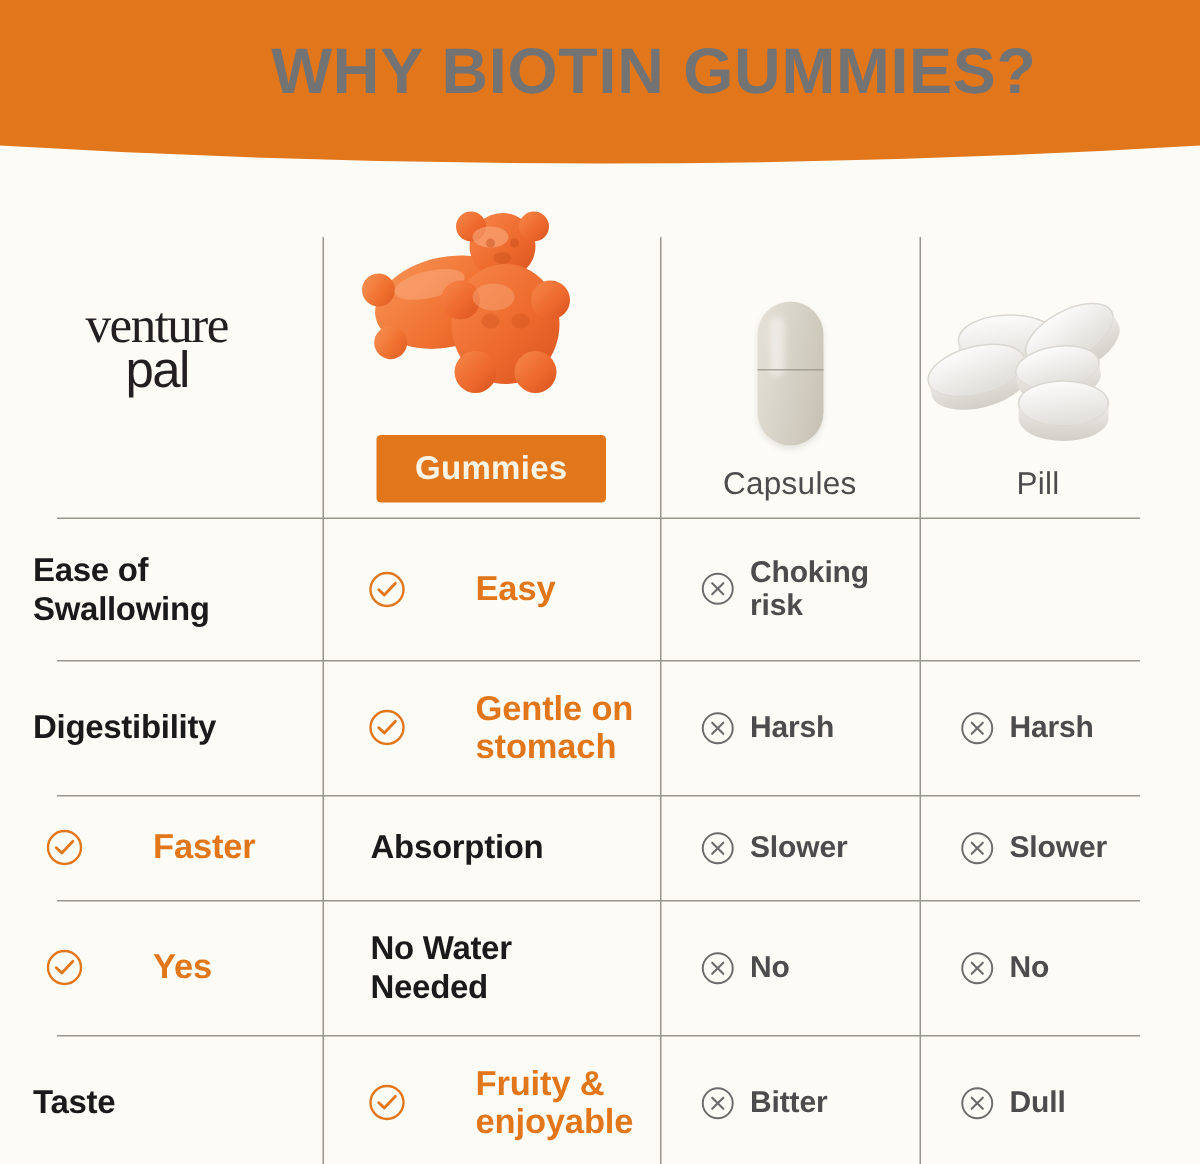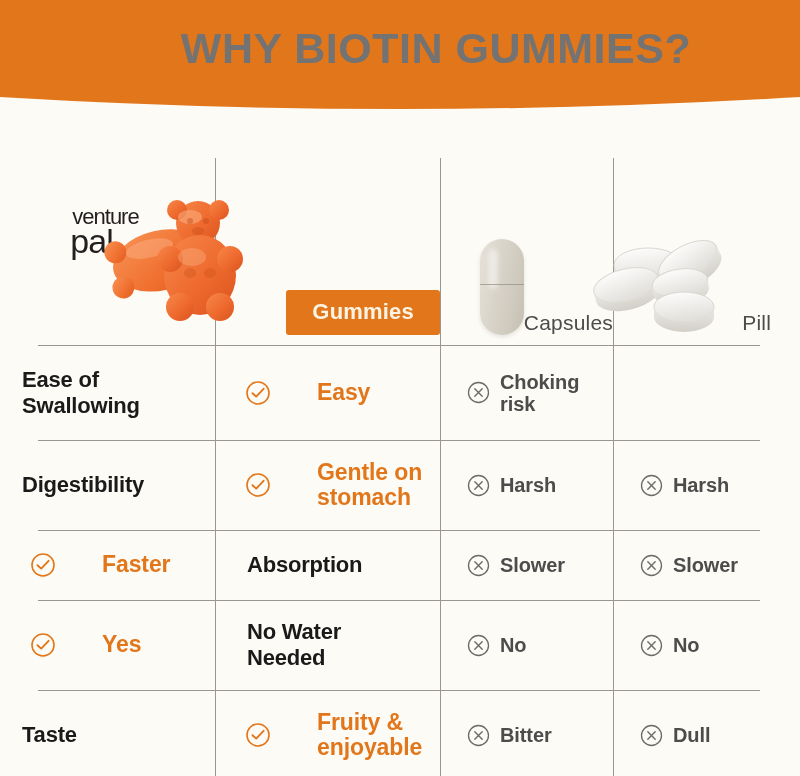--- a/index.html
+++ b/index.html
@@ -69,45 +69,46 @@
   
   .prod-head {
     top: 0;
     height: 225px;
     align-items: flex-end;
   }
   .prod-cell {
     box-sizing: border-box;
     height: 225px;
     display: flex;
-    flex-direction: row;
-    align-items: flex-end;
+    flex-direction: column;
+    align-items: center;
     justify-content: flex-end;
     padding-bottom: 10px;
   }
   .logo-cell {
     width: 215px;
     height: 225px;
     display: flex;
     align-items: center;
     justify-content: center;
     padding-right: 6px;
     box-sizing: border-box;
   }
   .logo {
     display: flex;
     flex-direction: column;
     align-items: flex-end;
     color: #231F20;
     line-height: 0.86;
   }
   .logo-top {
-    font-size: 22px;
+    font-size: 34px;
     letter-spacing: -1px;
     font-weight: 400;
+    font-family: Liberation Serif, serif;
   }
   .logo-bot {
     font-size: 34px;
     letter-spacing: -1px;
     font-weight: 400;
     margin-right: 26px;
   }
 
   .prod-art {
     height: 150px;

